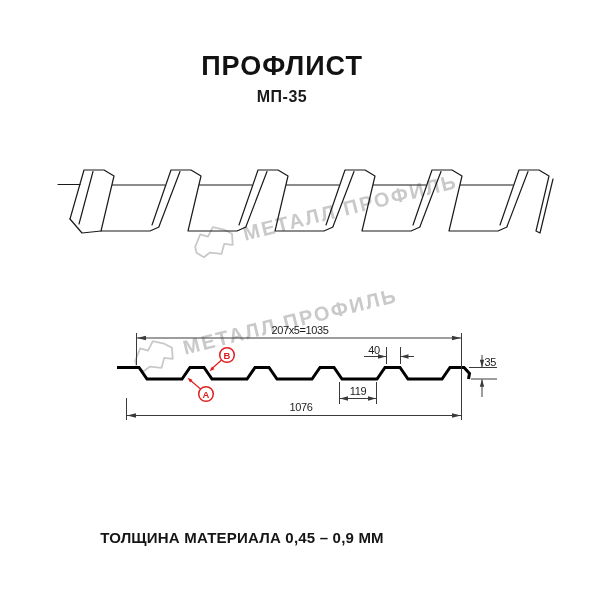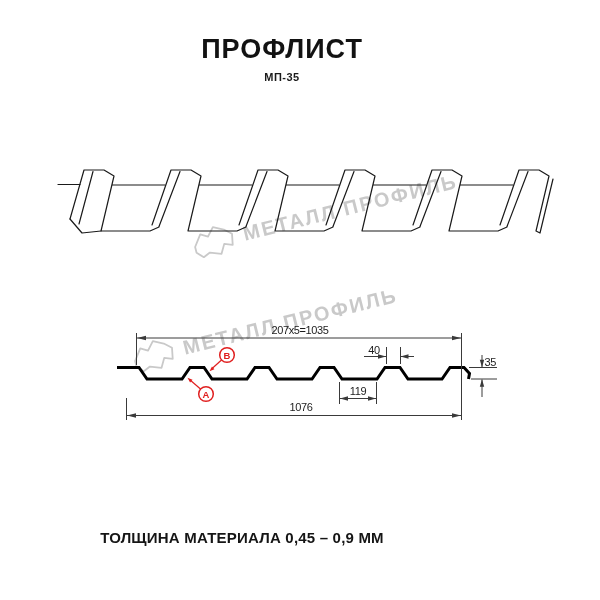--- a/index.html
+++ b/index.html
@@ -1,25 +1,25 @@
 <!DOCTYPE html>
 <html><head>
 <meta charset="utf-8">
 <style>
   html,body{margin:0;padding:0;}
   body{
     width:600px;height:600px;position:relative;overflow:hidden;
     background:#ffffff;font-family:"Liberation Sans",sans-serif;
   }
-  .title-block{position:absolute;top:35px;left:0;width:564px;text-align:center;z-index:3;}
+  .title-block{position:absolute;top:52px;left:0;width:564px;text-align:center;z-index:3;}
   .page-title{
     font-size:27px;font-weight:800;letter-spacing:1px;color:#121212;line-height:1.1;
   }
   .model-subtitle{
-    margin-top:6px;font-size:11px;font-weight:600;letter-spacing:0.5px;color:#1a1a1a;
+    margin-top:6px;font-size:16px;font-weight:600;letter-spacing:0.5px;color:#1a1a1a;
   }
   .watermark{
     position:absolute;display:flex;align-items:center;gap:8px;z-index:1;
     transform:rotate(-14deg);transform-origin:0 50%;
     color:#c9c9c9;font-weight:bold;font-size:20px;letter-spacing:2px;white-space:nowrap;
     user-select:none;pointer-events:none;
   }
   .wm-top{left:191px;top:230px;}
   .wm-bottom{left:131px;top:344px;}
   .drawing-svg{position:absolute;left:0;top:0;z-index:2;}

